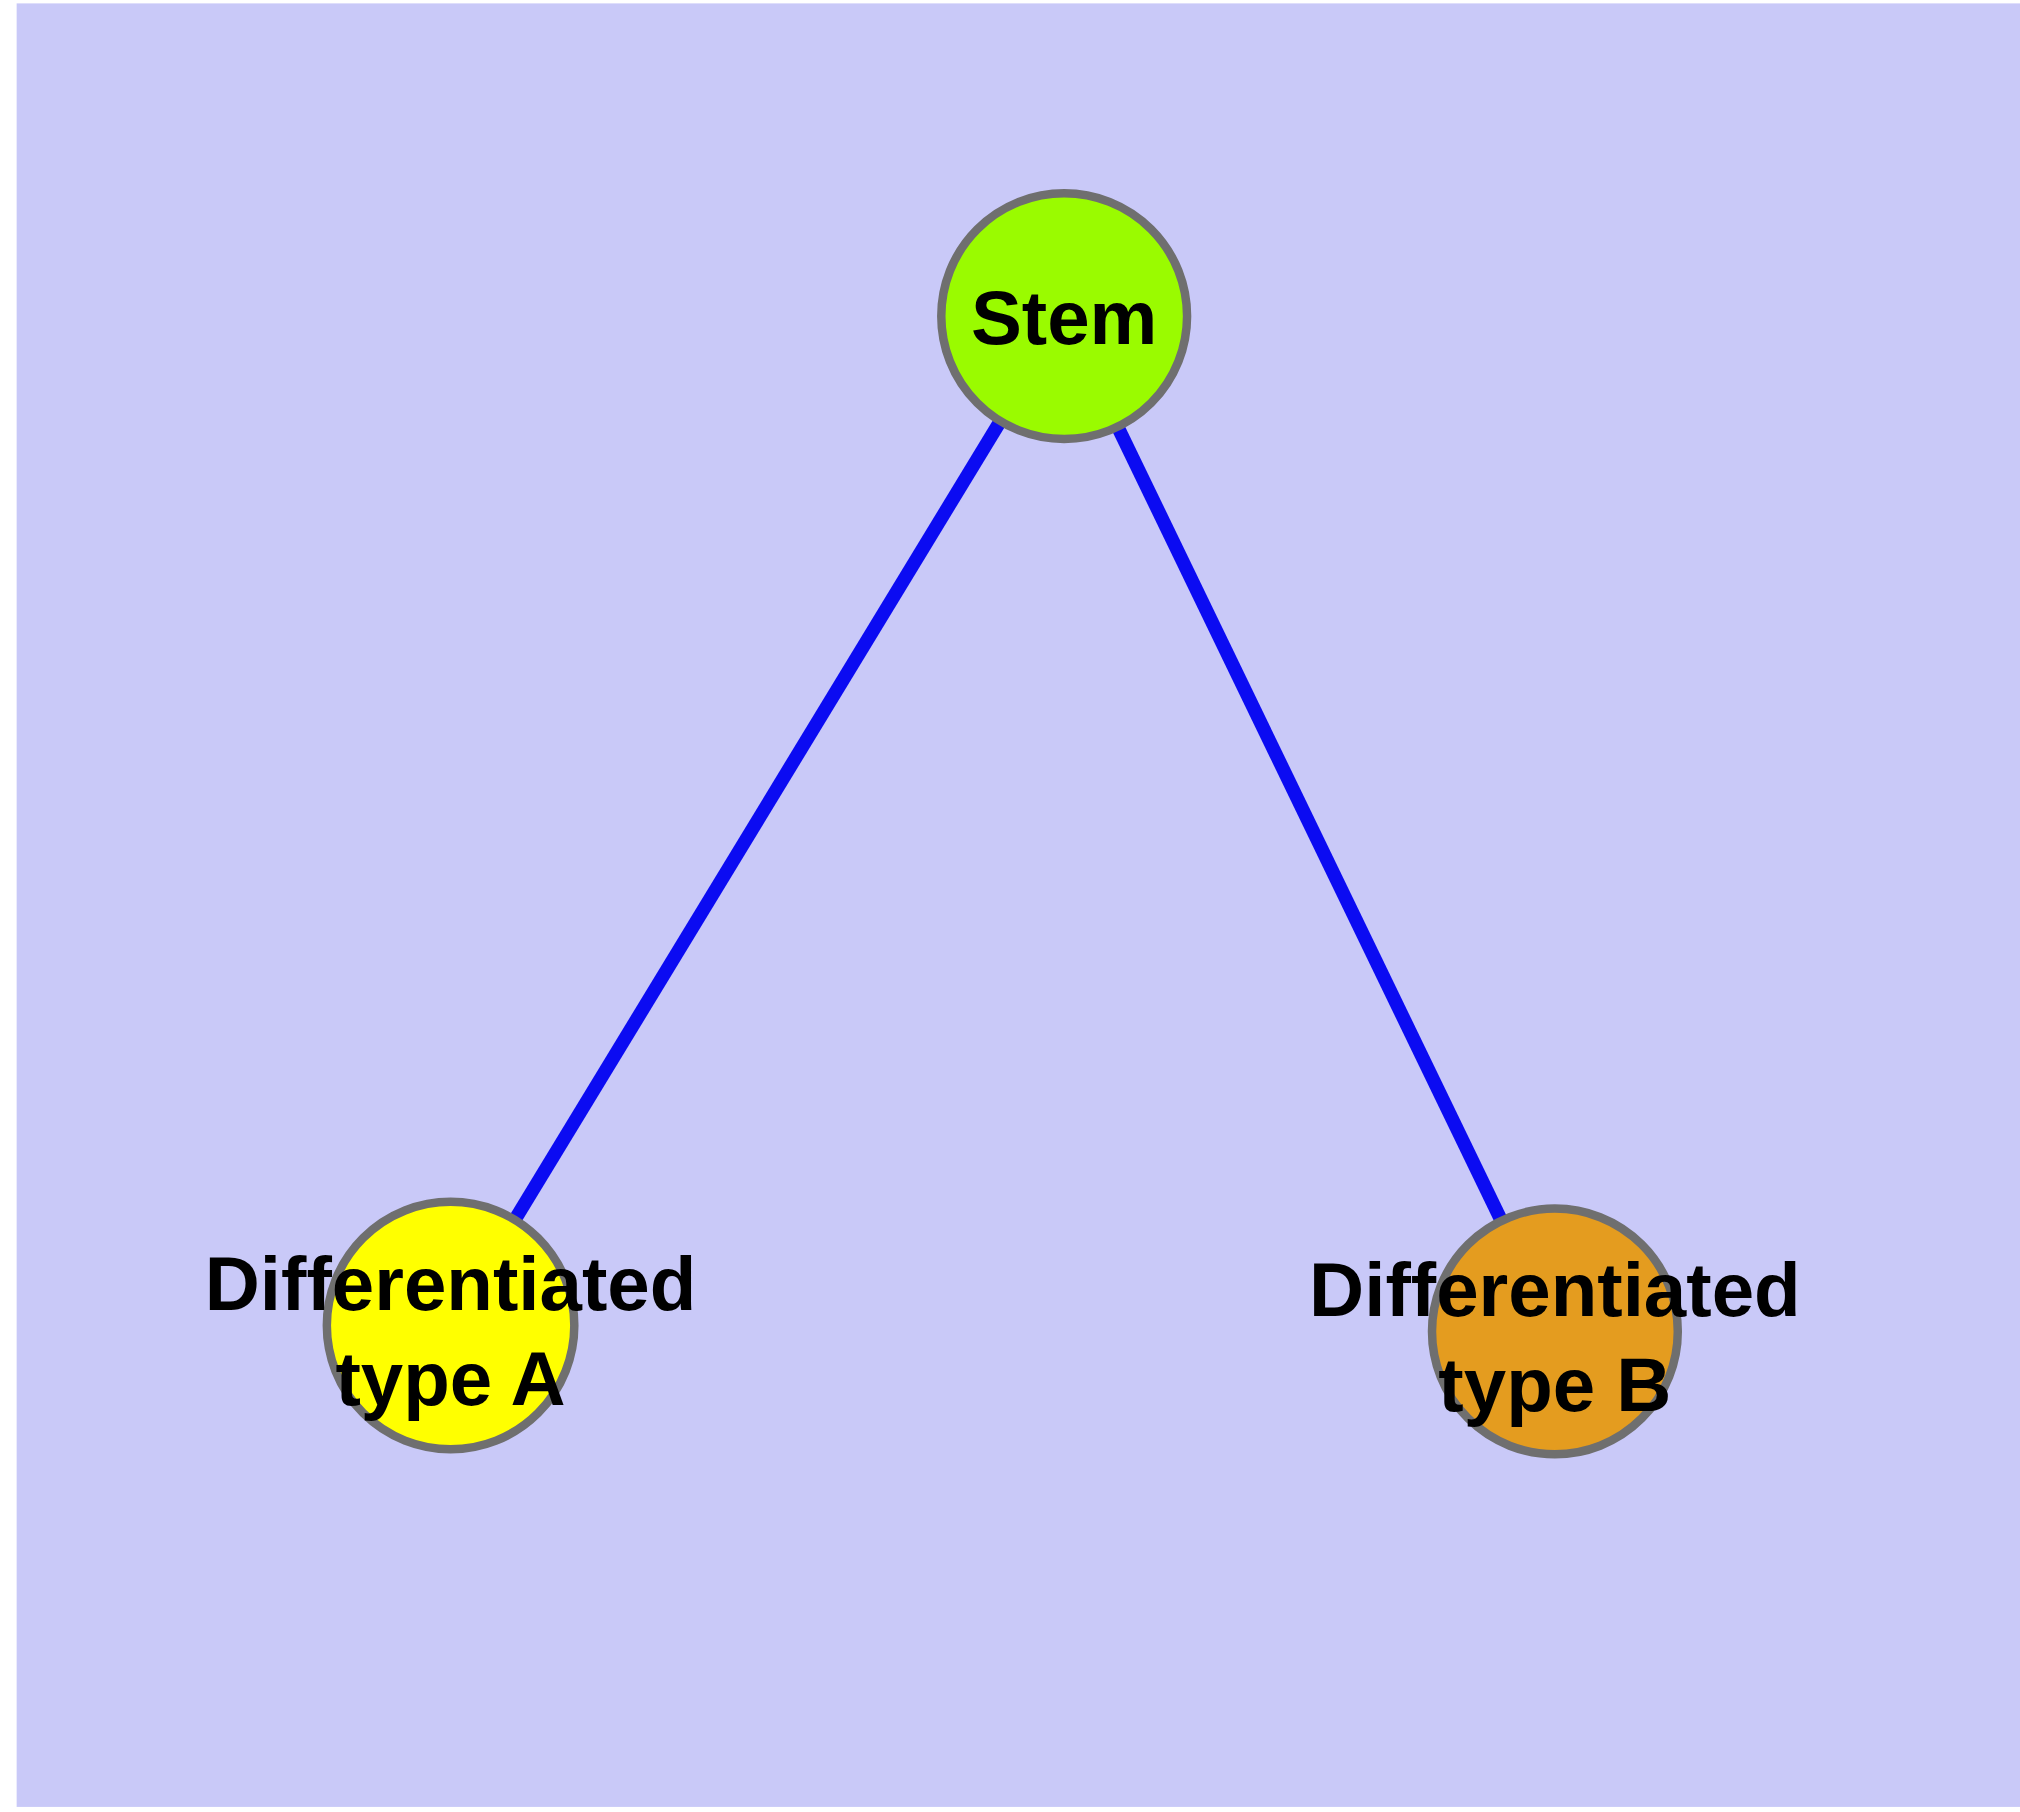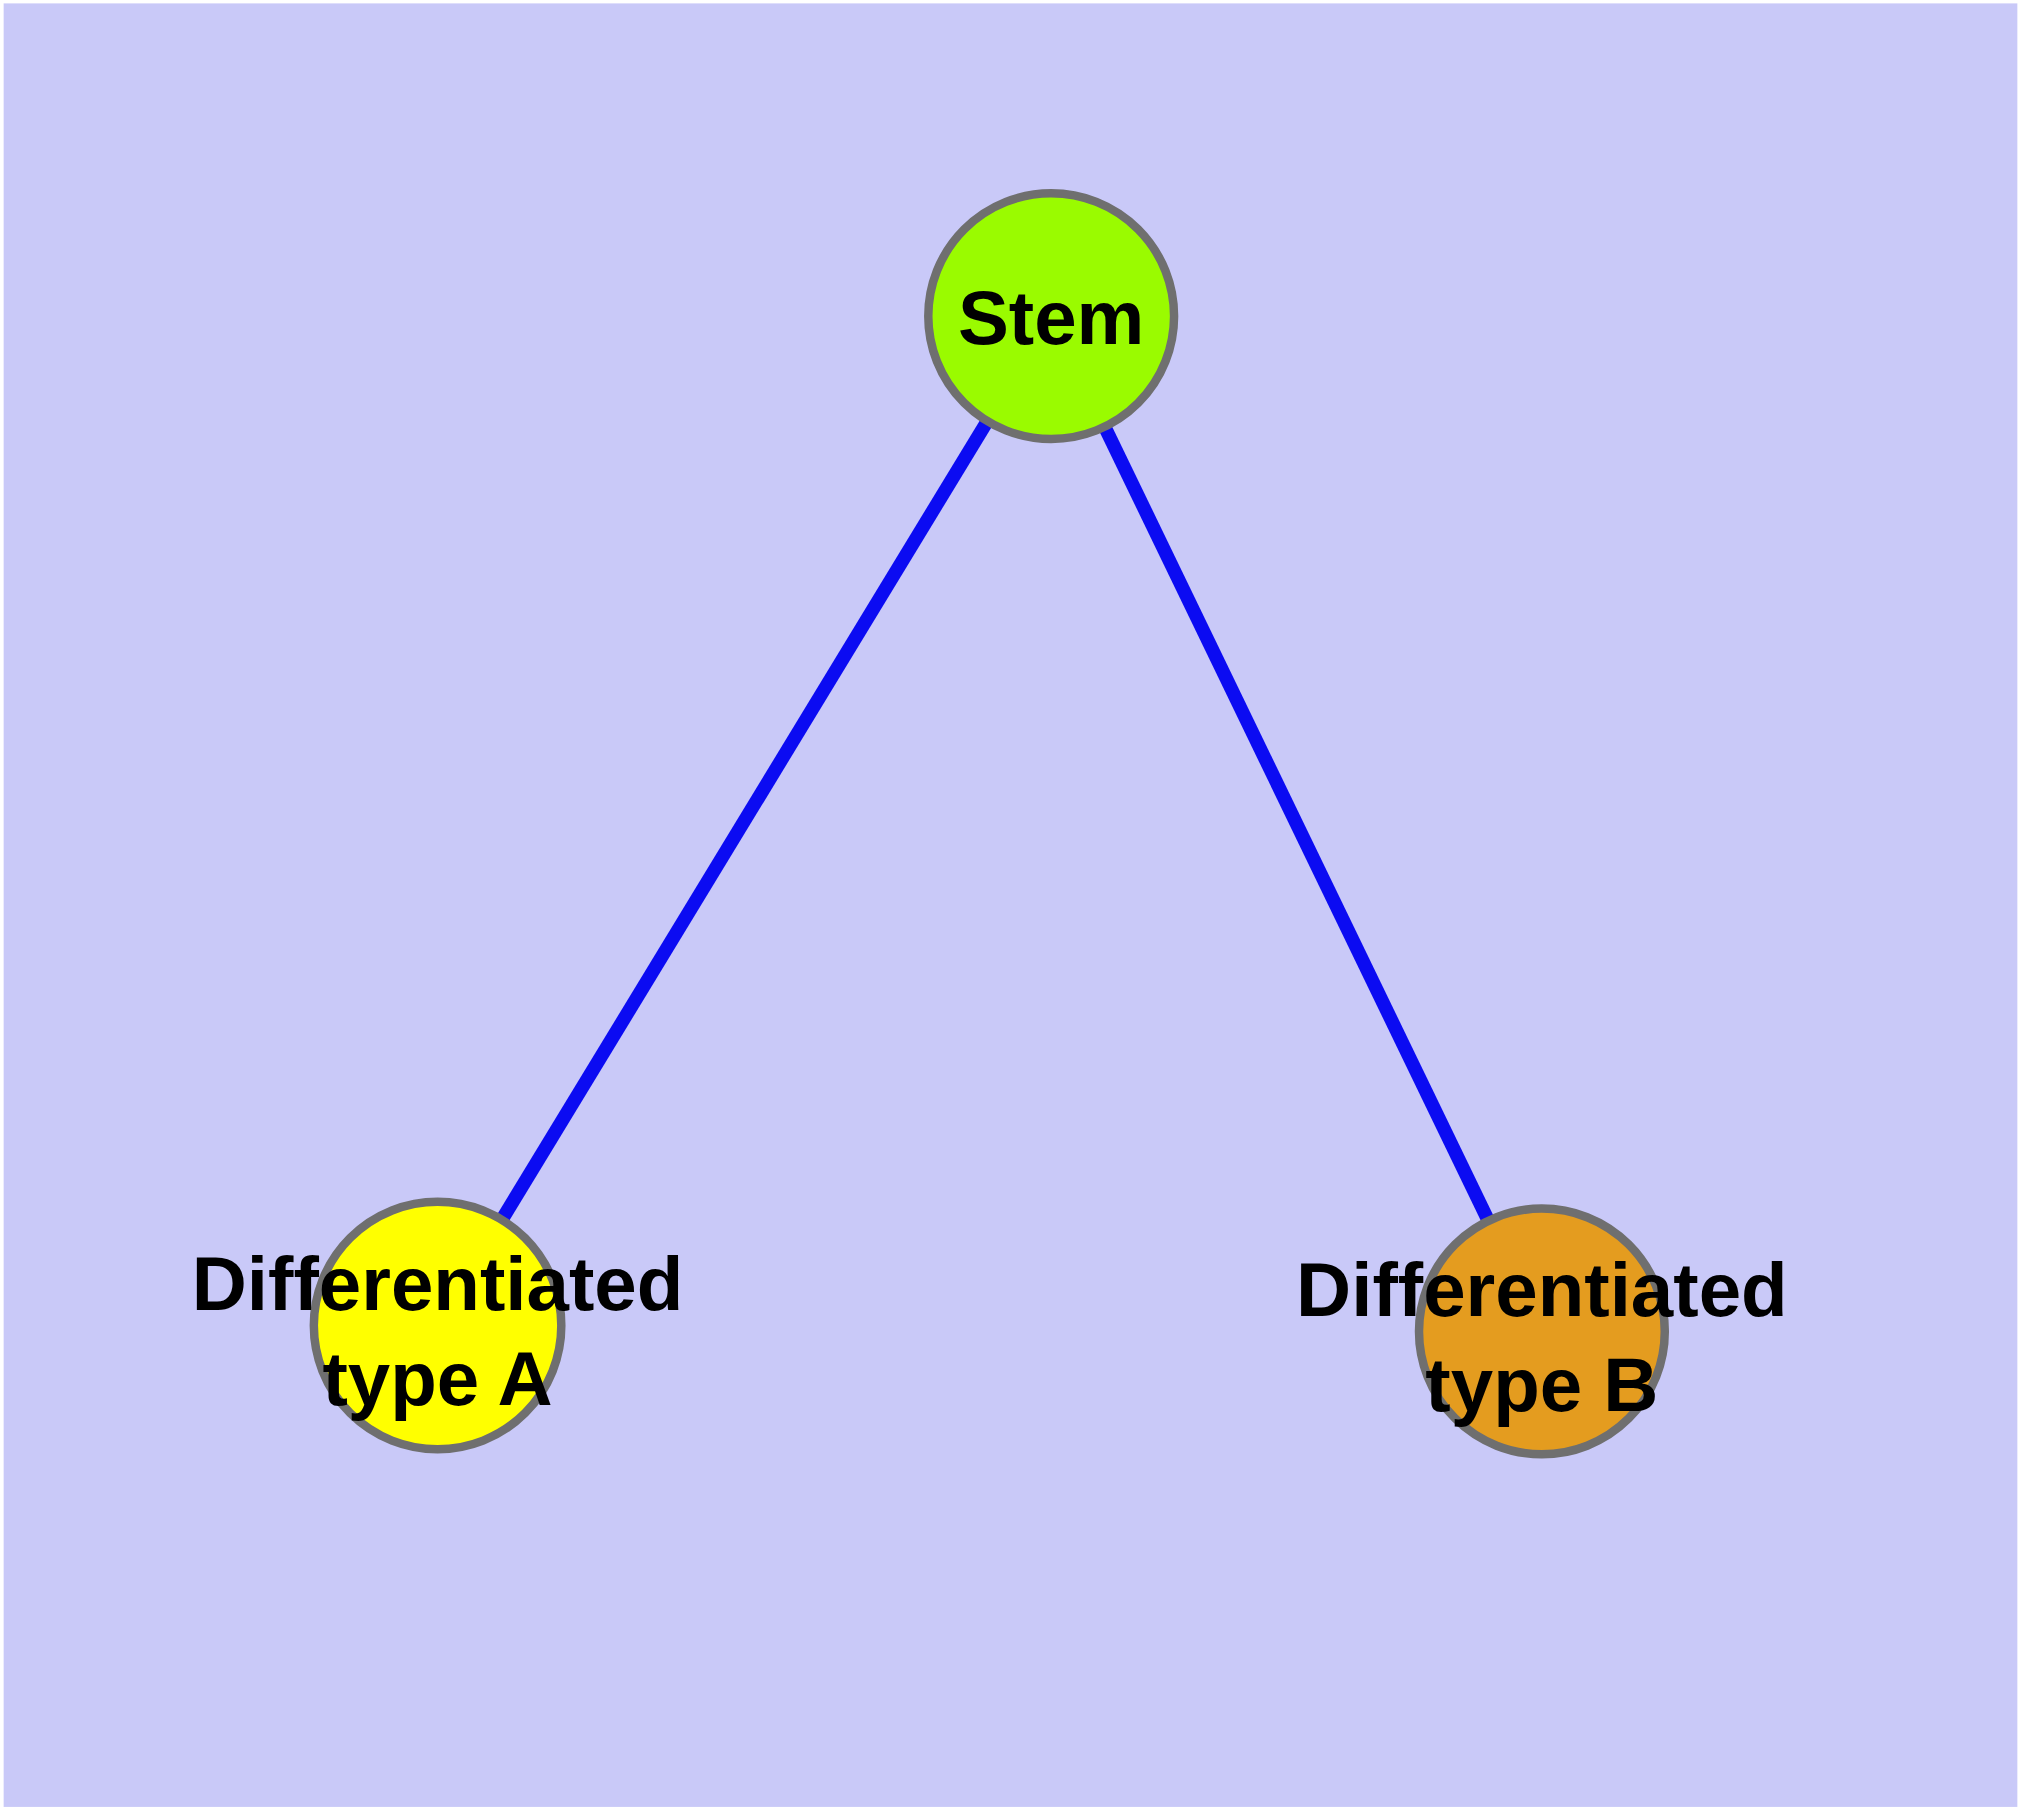--- a/index.html
+++ b/index.html
@@ -4,20 +4,21 @@
 <style>
   html, body {
     margin: 0;
     padding: 0;
     background: #ffffff;
   }
   .stage {
     width: 1888px;
     height: 1812px;
     position: relative;
+    margin-left: 13px;
   }
   svg {
     display: block;
     width: 2021px;
     height: 1812px;
   }
   .node-label, .node-label-line {
     font-family: "Liberation Sans", "DejaVu Sans", sans-serif;
     font-weight: bold;
     font-size: 90px;

